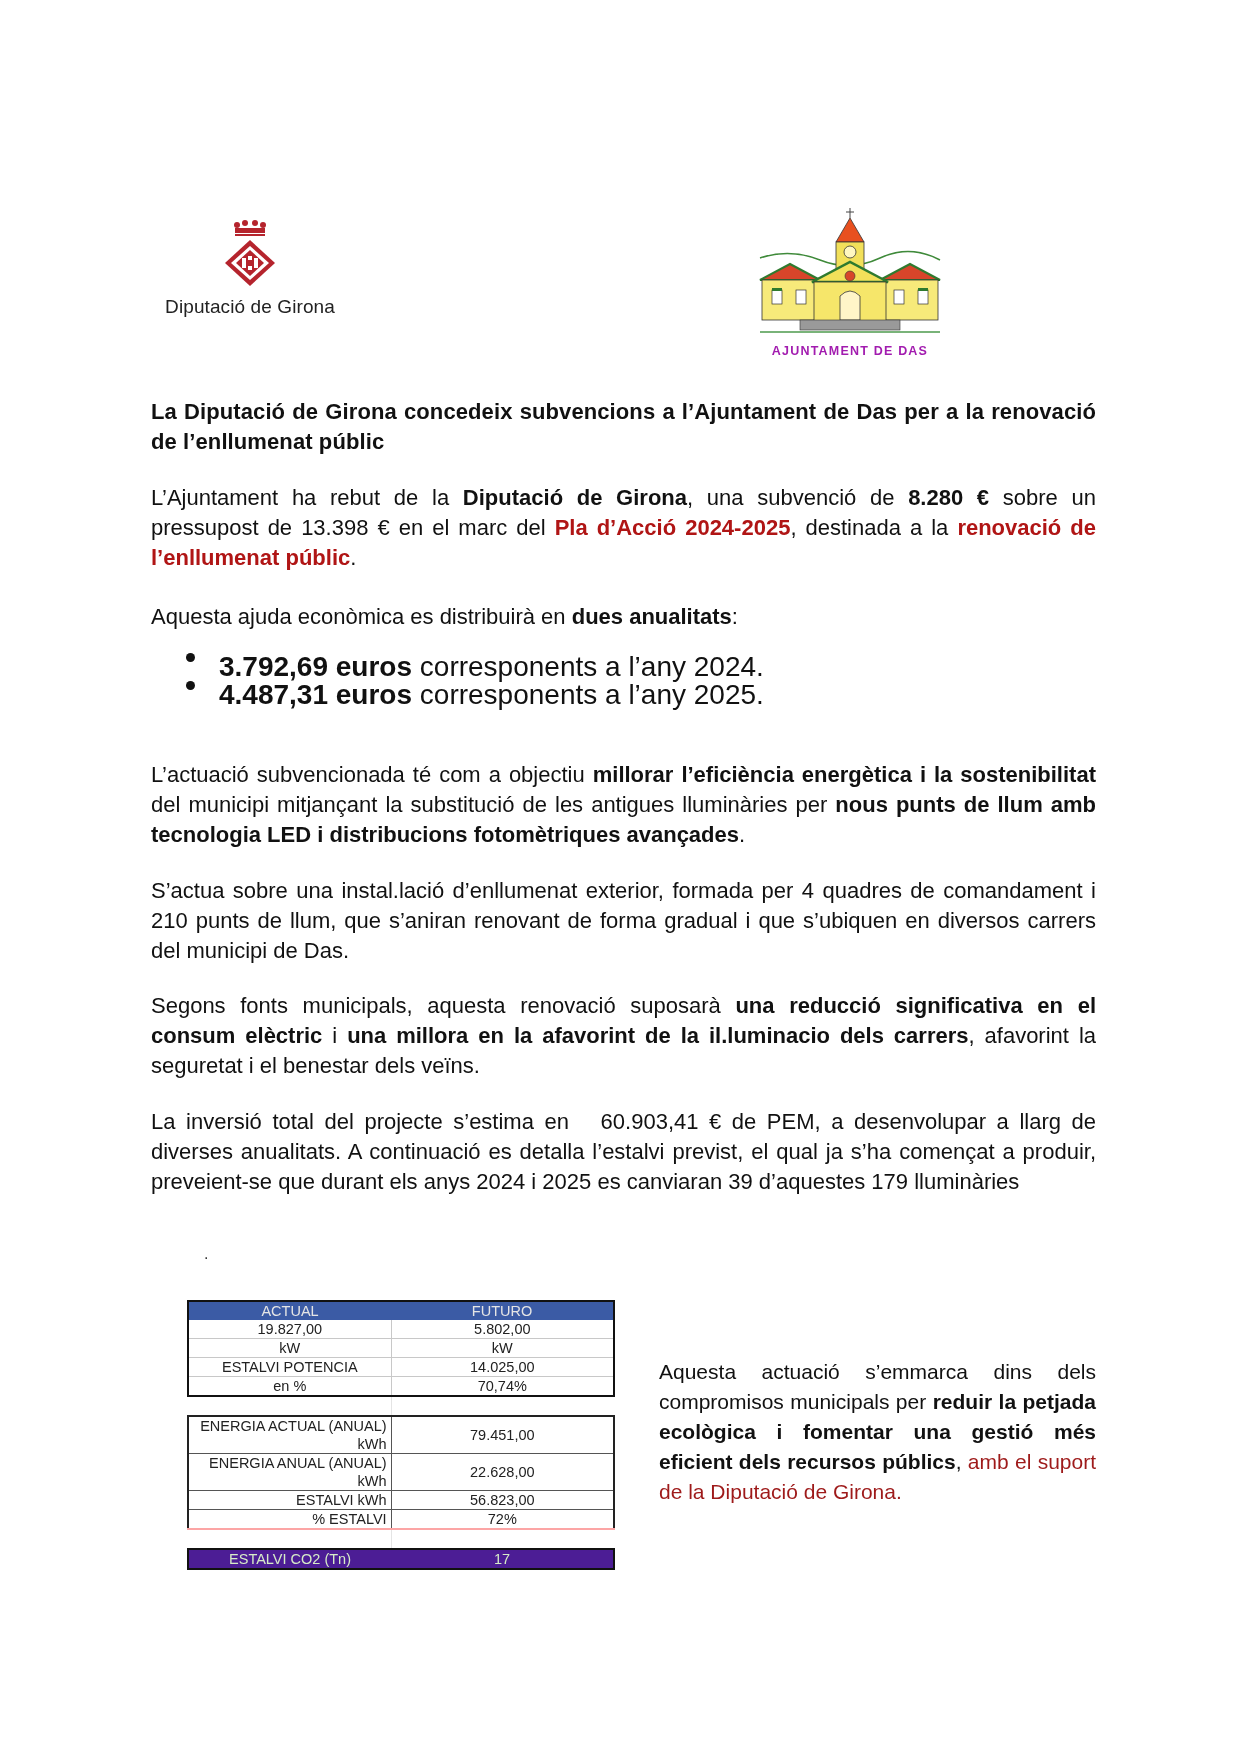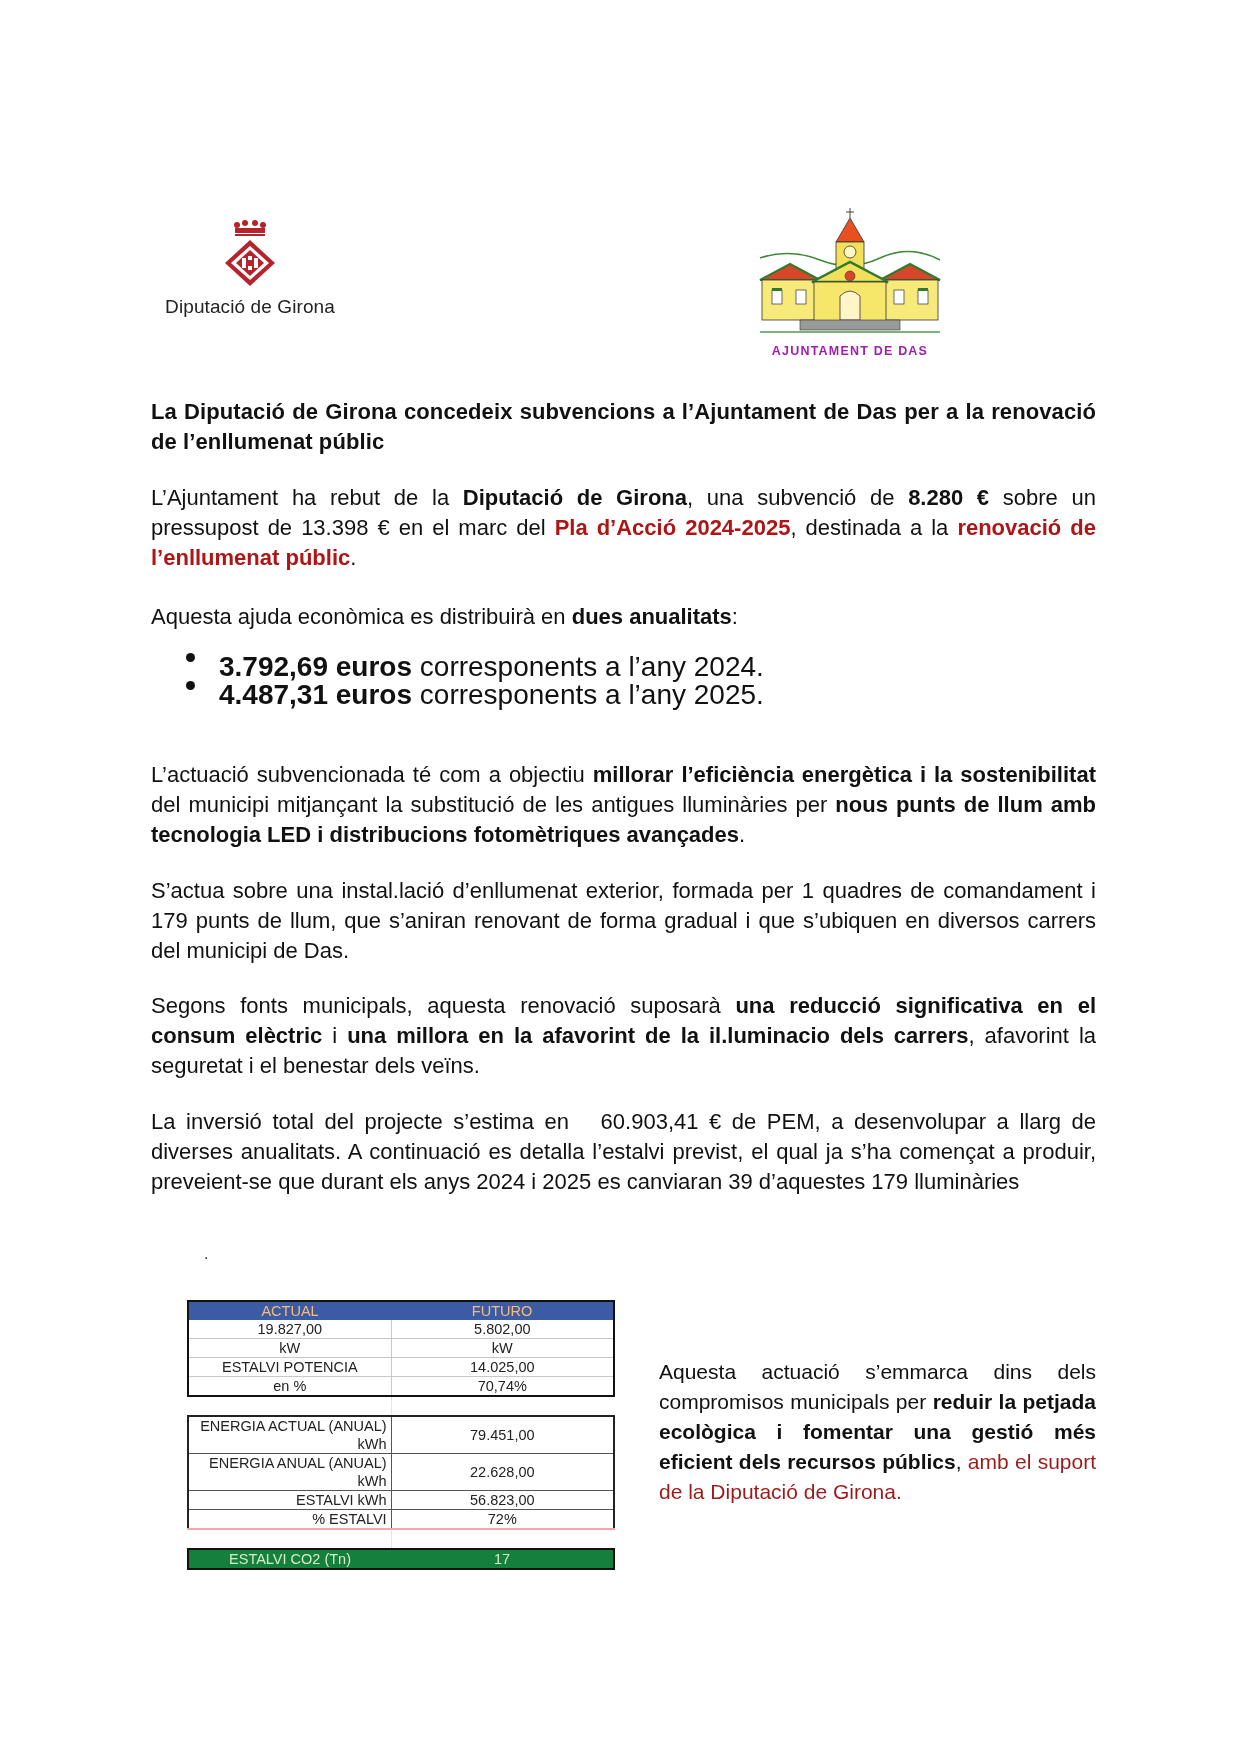--- a/index.html
+++ b/index.html
@@ -51,37 +51,37 @@
 
     table.savings {
       position: absolute; left: 187px; top: 1300px; width: 428px;
       border-collapse: collapse; font-size: 14.5px; color: #222;
       font-stretch: condensed;
     }
     table.savings td { height: 18px; padding: 0 4px; line-height: 18px; }
     table.savings td.c1 { width: 204px; }
     table.savings td.c2 { width: 224px; text-align: center; }
     table.savings tr.hdr td {
-      background: #3b5ba5; color: #fdba74; text-align: center; border-top: 2px solid #111;
+      background: #3b5ba5; color: #e5e5e5; text-align: center; border-top: 2px solid #111;
     }
     table.savings tr.hdr td:first-child { border-left: 2px solid #111; }
     table.savings tr.hdr td:last-child { border-right: 2px solid #111; }
     table.savings tr.pw td { text-align: center; border-bottom: 1px solid #c8c8c8; }
     table.savings tr.pw td.c1 { border-left: 2px solid #111; border-right: 1px solid #c8c8c8; }
     table.savings tr.pw td.c2 { border-right: 2px solid #111; }
     table.savings tr.pw.last td { border-bottom: 2px solid #111; }
     table.savings tr.gap td { height: 20px; border: none; }
     table.savings tr.gap td.c1 { border-right: 1px solid #e4e4e4; }
     table.savings tr.en td { border: 1px solid #555; }
     table.savings tr.en td.c1 { text-align: right; border-left: 2px solid #222; }
     table.savings tr.en td.c2 { border-right: 2px solid #222; }
     table.savings tr.en.first td { border-top: 2px solid #222; }
     table.savings tr.en.last td { border-bottom: 2px solid #fca5a5; }
     table.savings tr.co2 td {
-      background: #15803d; color: #d6ebc8; border-top: 2px solid #111; border-bottom: 2px solid #111;
+      background: #4c1d95; color: #d6ebc8; border-top: 2px solid #111; border-bottom: 2px solid #111;
       text-align: center;
     }
     table.savings tr.co2 td.c1 { border-left: 2px solid #111; }
     table.savings tr.co2 td.c2 { border-right: 2px solid #111; }
 
     .side { top: 1357px; left: 659px; width: 437px; }
     .side p { font-size: 21px; line-height: 30px; text-align: justify; }
   </style>
 </head>
 <body>
@@ -168,21 +168,21 @@
   </li>
 </ul>
 
 <div class="content p3 narrow">
   <p class="par">
     <span>L’actuació subvencionada té com a objectiu </span><b>millorar l’eficiència energètica i la sostenibilitat</b><span> del municipi mitjançant la substitució de les antigues lluminàries per </span><b>nous punts de llum amb tecnologia LED i distribucions fotomètriques avançades</b><span>.</span>
   </p>
 </div>
 
 <div class="content p4 narrow">
-  <p class="par">S’actua sobre una instal.lació d’enllumenat exterior, formada per 1 quadres de comandament i 179 punts de llum, que s’aniran renovant de forma gradual i que s’ubiquen en diversos carrers del municipi de Das.</p>
+  <p class="par">S’actua sobre una instal.lació d’enllumenat exterior, formada per 4 quadres de comandament i 210 punts de llum, que s’aniran renovant de forma gradual i que s’ubiquen en diversos carrers del municipi de Das.</p>
 </div>
 
 <div class="content p5 narrow">
   <p class="par">
     <span>Segons fonts municipals, aquesta renovació suposarà </span><b>una reducció significativa en el consum elèctric</b><span> i </span><b>una millora en la afavorint de la il.luminacio dels carrers</b><span>, afavorint la seguretat i el benestar dels veïns.</span>
   </p>
 </div>
 
 <div class="content p6 narrow">
   <p class="par" style="white-space: pre-wrap;">La inversió total del projecte s’estima en   60.903,41 € de PEM, a desenvolupar a llarg de diverses anualitats. A continuació es detalla l’estalvi previst, el qual ja s’ha començat a produir, preveient-se que durant els anys 2024 i 2025 es canviaran 39 d’aquestes 179 lluminàries</p>

